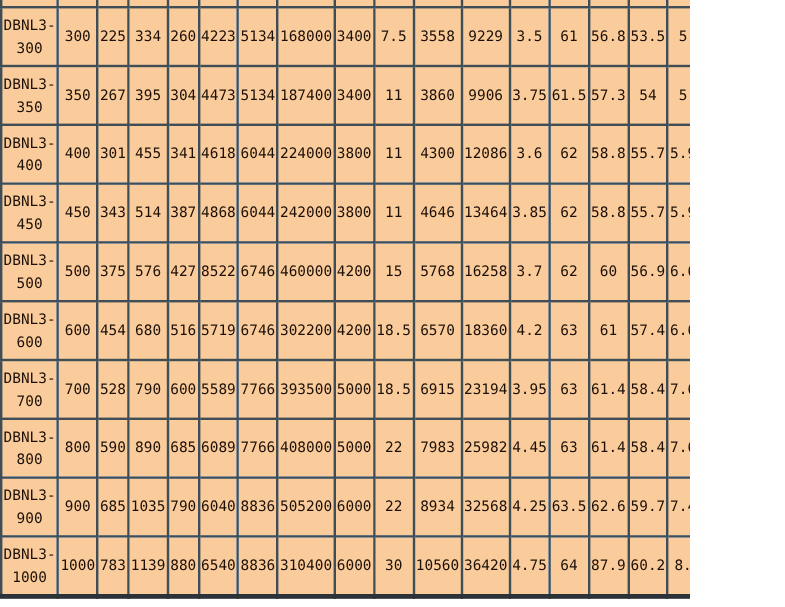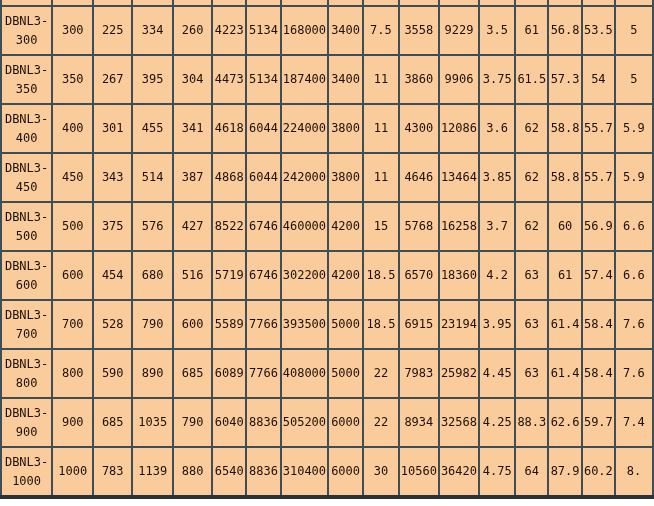--- a/index.html
+++ b/index.html
@@ -1,18 +1,18 @@
 <!DOCTYPE html>
 <html style="--cell-bg: #fbcc9b; --border-color: #3f4d57; --text-color: #1c1008;"><head>
 <meta charset="utf-8">
 <style>
   html, body { margin: 0; padding: 0; background: #ffffff; }
   .viewport {
     position: relative;
-    width: 654px;
+    width: 575px;
     height: 506px;
     overflow: hidden;
     background: #ffffff;
   }
   table.spec {
     border-collapse: collapse;
     table-layout: fixed;
     font-family: "DejaVu Sans Mono", "Liberation Mono", monospace;
     font-size: 12px;
     color: var(--text-color, #1c1008);
@@ -245,21 +245,21 @@
           <td>1035</td>
           <td>790</td>
           <td>6040</td>
           <td>8836</td>
           <td>505200</td>
           <td>6000</td>
           <td>22</td>
           <td>8934</td>
           <td>32568</td>
           <td>4.25</td>
-          <td>88.3</td>
+          <td>63.5</td>
           <td>62.6</td>
           <td>59.7</td>
           <td>7.4</td>
         </tr>
         <tr class="data-row">
           <td class="model-cell">DBNL3-
 1000</td>
           <td>1000</td>
           <td>783</td>
           <td>1139</td>

